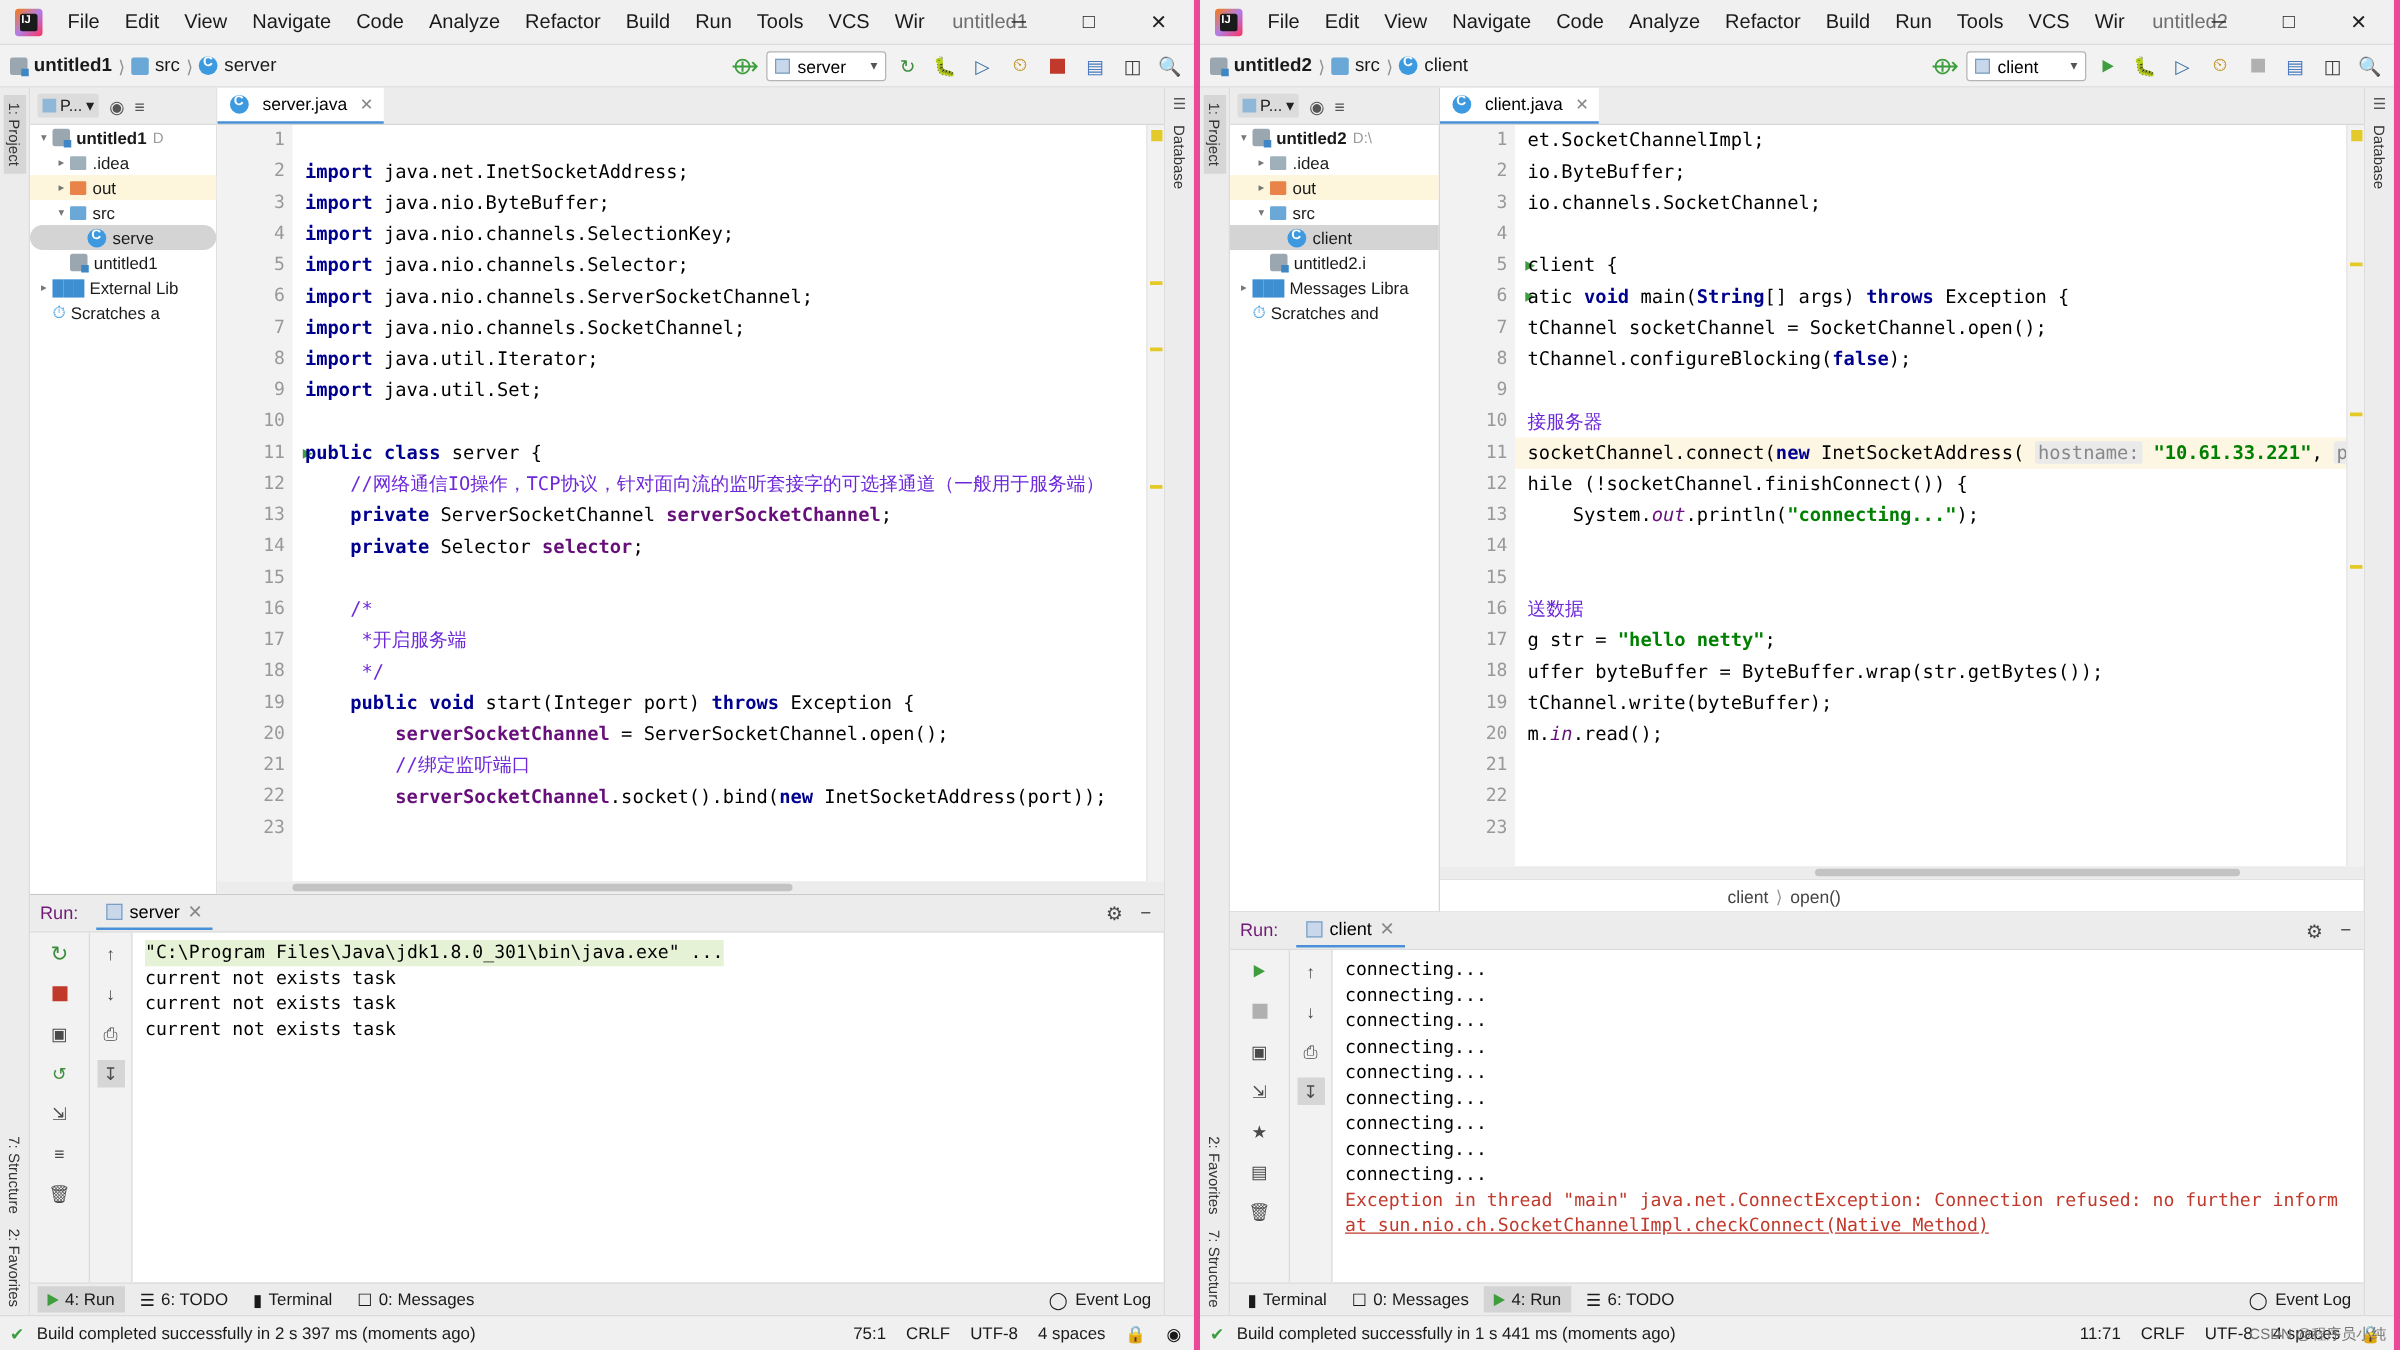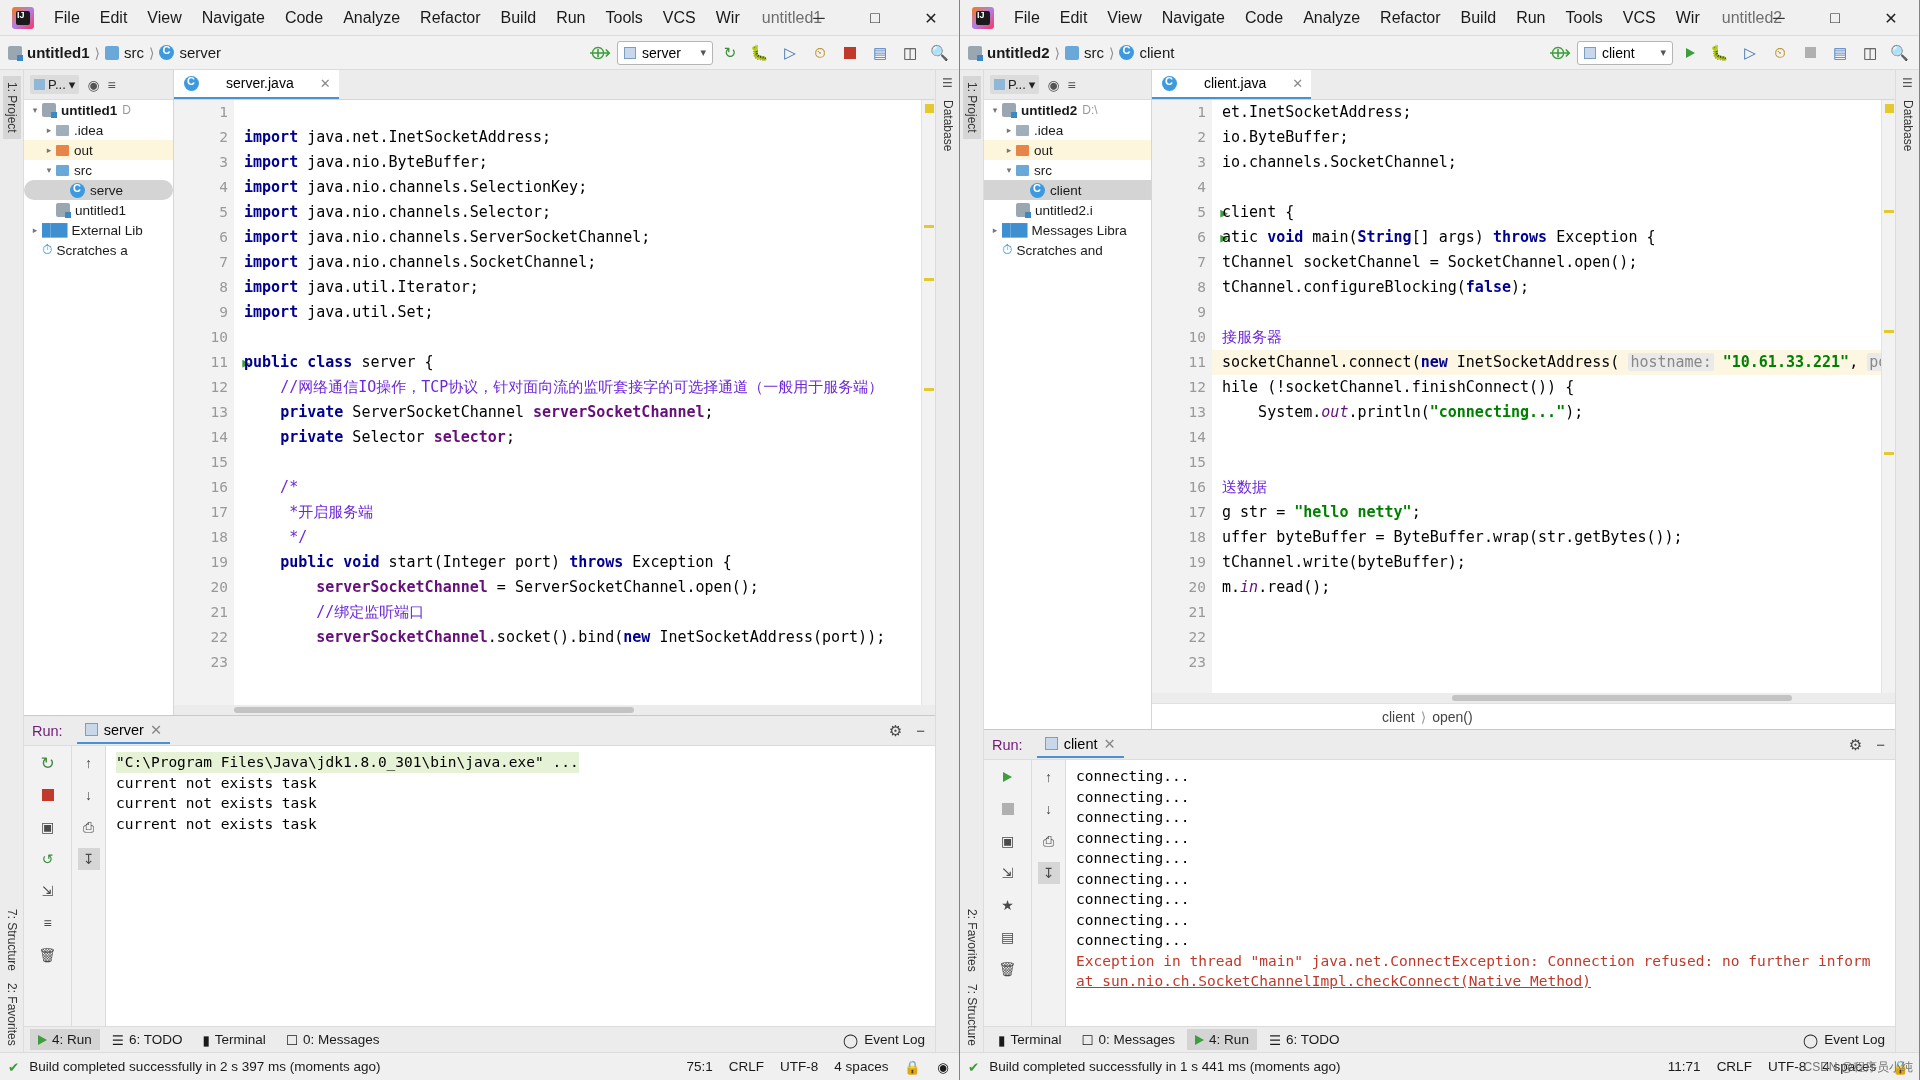--- a/index.html
+++ b/index.html
@@ -1,20 +1,20 @@
 <!DOCTYPE html>
 <html><head>
 <meta charset="utf-8">
 <style>
   * { box-sizing: border-box; margin:0; padding:0; }
   html,body { width:1920px; height:1080px; overflow:hidden; background:#fff;
     font-family:"Liberation Sans", sans-serif; }
   .screen { position:relative; width:1920px; height:1080px; display:flex; }
   .win { position:relative; height:1080px; background:#f2f2f2; display:flex; flex-direction:column;
-         border-right:1px solid #ec4899; }
+         border-right:5px solid #ec4899; }
   .win.left { width:960px; }
   .win.right { width:960px; }
 
   
   .titlebar { height:36px; display:flex; align-items:center; background:#f0f0f0;
               border-bottom:1px solid #dcdcdc; position:relative; }
   .ij-logo { width:22px; height:22px; margin:0 10px 0 12px; border-radius:3px; position:relative;
              background:linear-gradient(135deg,#f97a12 0%,#b07ee7 50%,#fe315d 100%); }
   .ij-logo::after { content:""; position:absolute; left:4px; top:4px; width:14px; height:14px;
              background:#1a1a1a; border-radius:2px; }
@@ -74,21 +74,21 @@
   .fol { width:13px;height:11px;background:#6aa8d8;border-radius:1px;margin-right:5px;display:inline-block;}
   .fol.orange{background:#e8834a;}
   .fol.grey{background:#9fb0bb;}
   .dpath { color:#9a9a9a; font-size:12px; margin-left:5px; }
 
   
   .editor { flex:1; display:flex; flex-direction:column; min-width:0; background:#fff; }
   .etabs { height:30px; background:#ececec; display:flex; align-items:flex-end;
            border-bottom:1px solid #d6d6d6; }
   .etab { height:30px; background:#fff; display:flex; align-items:center; padding:0 8px 0 10px;
-          font-size:14px; border-bottom:2px solid #4a90d9; gap:22px;}
+          font-size:14px; border-bottom:2px solid #4a90d9; gap:6px;}
   .etab .x { color:#888; font-size:13px; margin-left:4px;}
   .code { flex:1; display:flex; min-height:0; position:relative; overflow:hidden; }
   .gutter { width:60px; background:#f2f2f2; flex:none; position:relative;}
   .gline { height:25px; line-height:25px; text-align:right; padding-right:6px; color:#999;
            font-size:14.5px; font-family:"DejaVu Sans Mono", monospace; position:relative; }
   .codearea { flex:1; position:relative; overflow:hidden;
               font-family:"DejaVu Sans Mono", monospace; font-size:15px; }
   .cline { height:25px; line-height:25px; white-space:pre; padding-left:10px; }
   .cline.hl { background:#fdf6e3; }
   .kw { color:#00008f; font-weight:bold; }
@@ -570,21 +570,21 @@
                   <div class="gline">16</div>
                   <div class="gline">17</div>
                   <div class="gline">18</div>
                   <div class="gline">19</div>
                   <div class="gline">20</div>
                   <div class="gline">21</div>
                   <div class="gline">22</div>
                   <div class="gline">23</div>
                 </div>
               <div class="codearea" id="ca1">
-                  <div class="cline">et.InetSocketAddress;</div>
+                  <div class="cline">et.SocketChannelImpl;</div>
                   <div class="cline">io.ByteBuffer;</div>
                   <div class="cline">io.channels.SocketChannel;</div>
                   <div class="cline"></div>
                   <div class="cline">client {</div>
                   <div class="cline">atic <span class="kw">void</span> main(<span class="kw">String</span>[] args) <span class="kw">throws</span> Exception {</div>
                   <div class="cline">tChannel socketChannel = SocketChannel.open();</div>
                   <div class="cline">tChannel.configureBlocking(<span class="kw">false</span>);</div>
                   <div class="cline"></div>
                   <div class="cline"><span class="cmt">接服务器</span></div>
                   <div class="cline hl">socketChannel.connect(<span class="kw">new</span> InetSocketAddress( <span class="hint">hostname:</span> <span class="str">"10.61.33.221"</span>, <span class="hint">port:</span></div>

